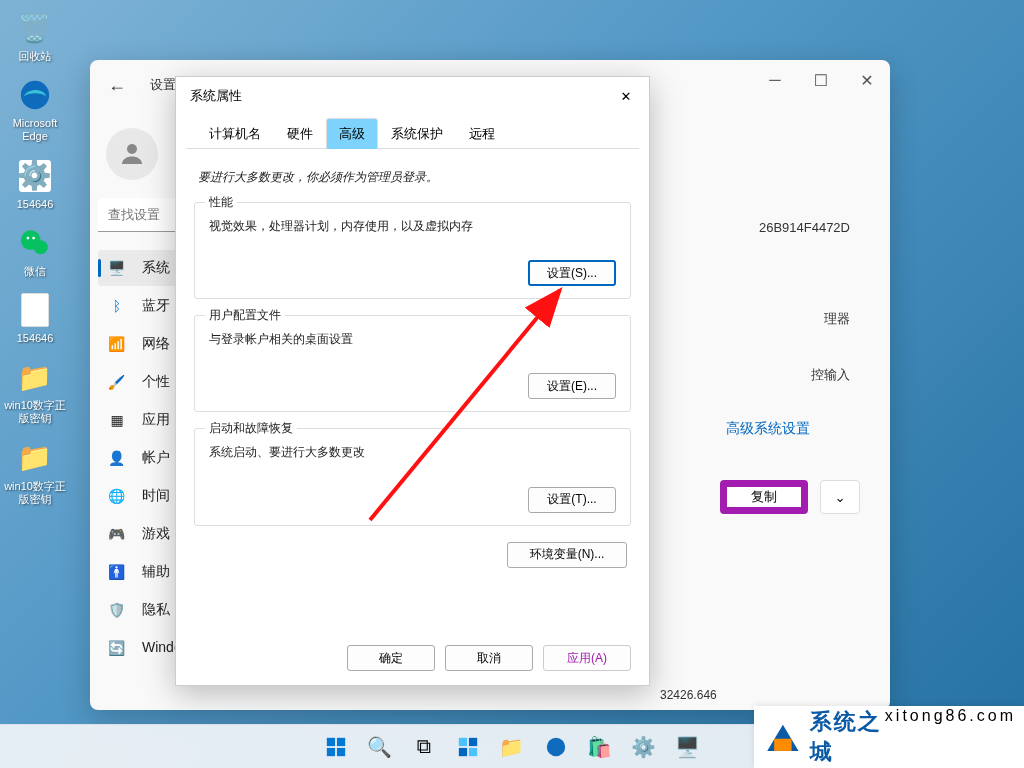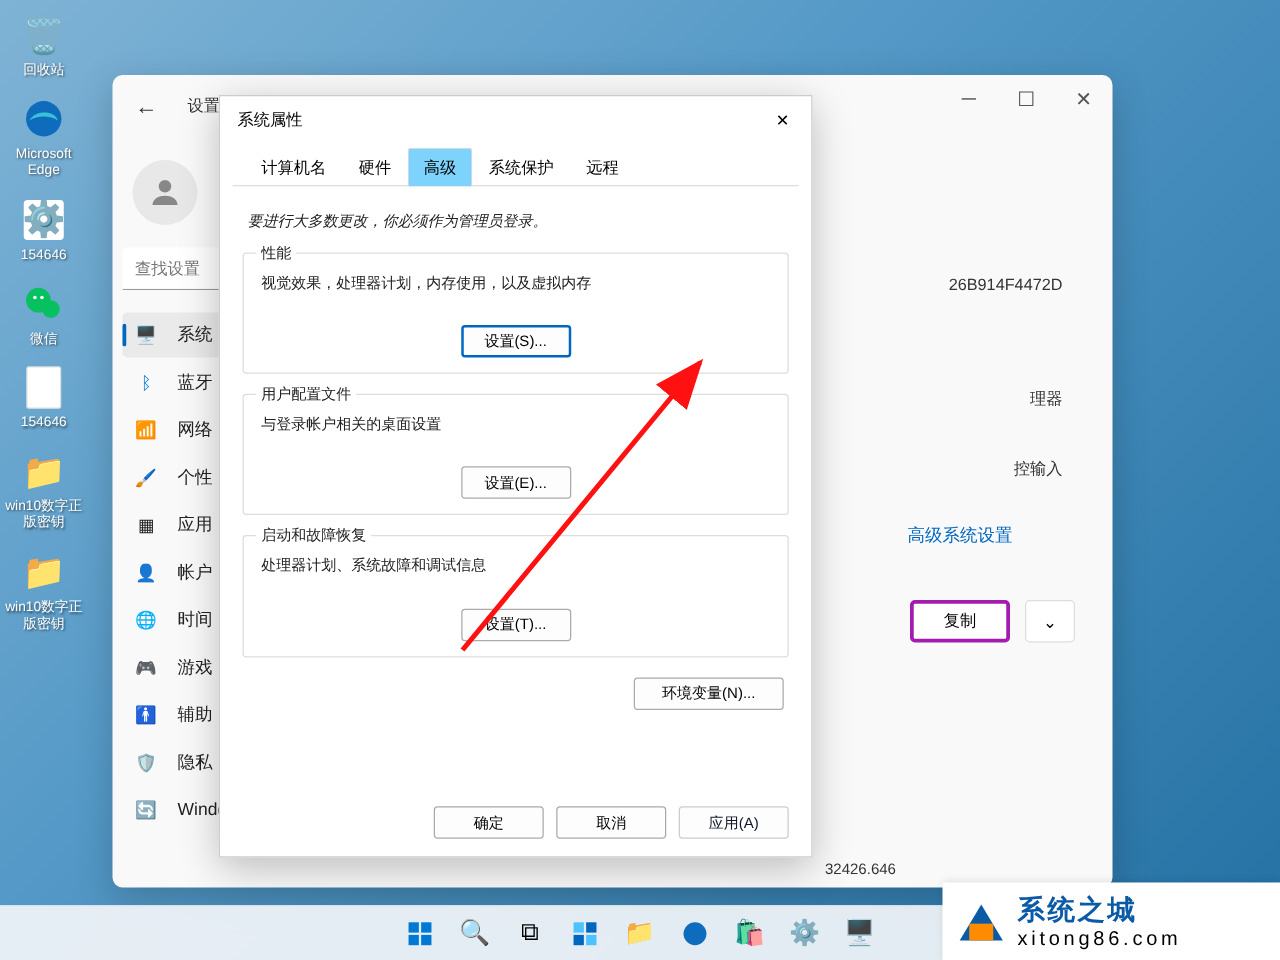--- a/index.html
+++ b/index.html
@@ -27,54 +27,54 @@
 .nav-item { display: flex; align-items: center; gap: 16px; height: 36px; padding: 0 10px; border-radius: 4px; font-size: 14px; color: #222; cursor: pointer; margin-bottom: 2px; }
 .nav-item.active { background: #eaeaea; position: relative; }
 .nav-item.active::before { content: ""; position: absolute; left: 0; top: 9px; width: 3px; height: 18px; background: #0067c0; border-radius: 2px; }
 .nav-ico { width: 18px; height: 18px; display: flex; align-items: center; justify-content: center; font-size: 14px; }
 
 .content { flex: 1; padding: 30px 30px 10px 30px; color: #333; font-size: 13px; position: relative; }
 .prod-id { position: absolute; right: 40px; top: 110px; color: #333; }
 .info-line { position: absolute; right: 40px; }
 .link-adv { color: #0067c0; cursor: pointer; position: absolute; right: 80px; top: 310px; font-size: 14px; }
 .copy-row { position: absolute; right: 30px; top: 370px; display: flex; gap: 12px; }
-.copy-btn { background: #fff; border: 3px solid #a21caf; border-radius: 4px; height: 34px; padding: 0 24px; cursor: pointer; font-size: 13px; }
+.copy-btn { background: #fff; border: 7px solid #a21caf; border-radius: 4px; height: 34px; padding: 0 24px; cursor: pointer; font-size: 13px; }
 .chev-btn { background: #fff; border: 1px solid #ddd; border-radius: 4px; width: 40px; height: 34px; cursor: pointer; display:flex;align-items:center;justify-content:center; }
 .ver-line { position: absolute; left: 330px; bottom: 8px; font-size: 12px; color:#333; }
 
 
 .sysprops { position: absolute; left: 175px; top: 76px; width: 475px; height: 610px; background: #fff; border: 1px solid #ccc; box-shadow: 0 8px 30px rgba(0,0,0,.25); display:flex; flex-direction:column; }
 .dlg-titlebar { height: 34px; display: flex; align-items: center; justify-content: space-between; padding: 4px 6px 0 14px; font-size: 13px; }
 .dlg-close { width: 34px; height: 28px; display: flex; align-items: center; justify-content: center; cursor: pointer; }
 .tabs { display: flex; border-bottom: 1px solid #ddd; padding: 0 10px; margin: 6px 10px 0; }
 .tab { padding: 6px 12px; font-size: 13px; cursor: pointer; border: 1px solid transparent; border-bottom: none; position: relative; top: 1px; }
 .tab.active { border-color: #ddd; background: #7dd3fc; border-radius: 3px 3px 0 0; }
 .dlg-body { flex: 1; padding: 14px 18px 10px; font-size: 12px; color: #222; }
 .admin-note { margin: 6px 4px 16px; font-style: italic; }
 .group { border: 1px solid #ddd; border-radius: 3px; padding: 14px 14px 12px; margin-bottom: 16px; position: relative; }
 .group-title { position: absolute; top: -9px; left: 10px; background: #fff; padding: 0 4px; font-size: 12px; }
 .group-desc { margin-bottom: 24px; line-height: 1.6; }
-.group-btn-row { display: flex; justify-content: center; }
+.group-btn-row { display: flex; justify-content: flex-end; }
 .dlg-btn { border: 1px solid #aaa; background: #fdfdfd; height: 26px; padding: 0 16px; font-size: 12px; cursor: pointer; border-radius: 3px; min-width: 88px; }
 .dlg-btn.primary { border: 2px solid #0067c0; }
 .env-row { display: flex; justify-content: flex-end; margin: 8px 4px 14px; }
 .dlg-footer { display: flex; justify-content: flex-end; gap: 10px; padding: 10px 18px 14px; }
-.dlg-btn[disabled] { color: #0f172a; border-color: #ccc; cursor: default; }
+.dlg-btn[disabled] { color: #a21caf; border-color: #ccc; cursor: default; }
 
 
 .arrow { position: absolute; left: 360px; top: 280px; pointer-events: none; }
 
 
 .taskbar { position: absolute; left: 0; bottom: 0; width: 100%; height: 44px; background: rgba(243,245,248,.92); border-top: 1px solid rgba(0,0,0,.05); display: flex; align-items: center; justify-content: center; gap: 8px; }
 .task-icon { width: 36px; height: 36px; display: flex; align-items: center; justify-content: center; border-radius: 4px; cursor: pointer; font-size: 20px; }
 
 
 .watermark { position: absolute; right: 0; bottom: 0; width: 270px; height: 62px; background: #fff; display: flex; align-items: center; padding: 0 8px; gap: 6px; box-shadow: 0 -1px 6px rgba(0,0,0,.1); }
 .wm-logo { width: 46px; height: 46px; }
-.wm-text { display:flex; flex-direction:column; }
+.wm-text { display:flex; flex-direction:row; }
 .wm-cn { color: #0b5aa6; font-weight: 700; font-size: 22px; letter-spacing: 2px; }
 .wm-url { color: #000000; font-size: 16px; letter-spacing: 3px; }
 
 
 .c-blue { color:#0078d4 } .c-orange{color:#ff8c00} .c-teal{color:#008272}
 .c-gray{color:#666}
 </style>
 </head>
 <body>
 
@@ -237,21 +237,21 @@
     <div class="group">
       <div class="group-title">用户配置文件</div>
       <div class="group-desc">与登录帐户相关的桌面设置</div>
       <div class="group-btn-row">
           <button class="dlg-btn">设置(E)...</button>
         </div>
     </div>
 
     <div class="group">
       <div class="group-title">启动和故障恢复</div>
-      <div class="group-desc">处理器计划、系统故障和调试信息</div>
+      <div class="group-desc">系统启动、要进行大多数更改</div>
       <div class="group-btn-row">
           <button class="dlg-btn">设置(T)...</button>
         </div>
     </div>
 
     <div class="env-row">
         <button class="dlg-btn" style="min-width:120px;">环境变量(N)...</button>
       </div>
   </div>
   <div class="dlg-footer">

